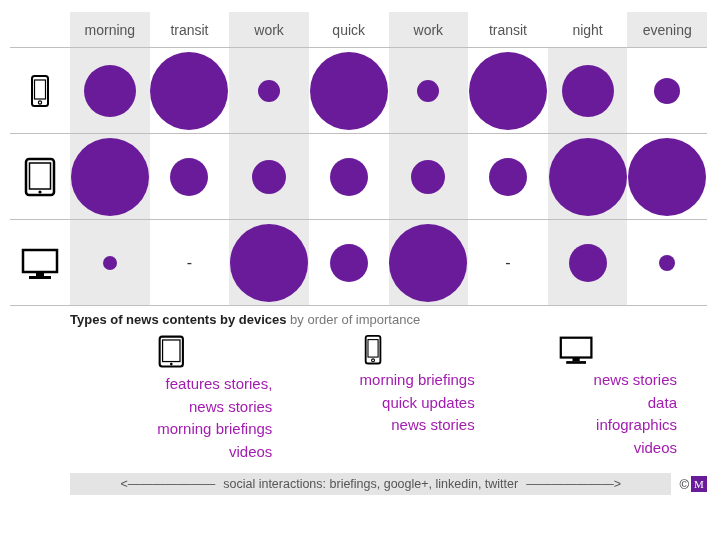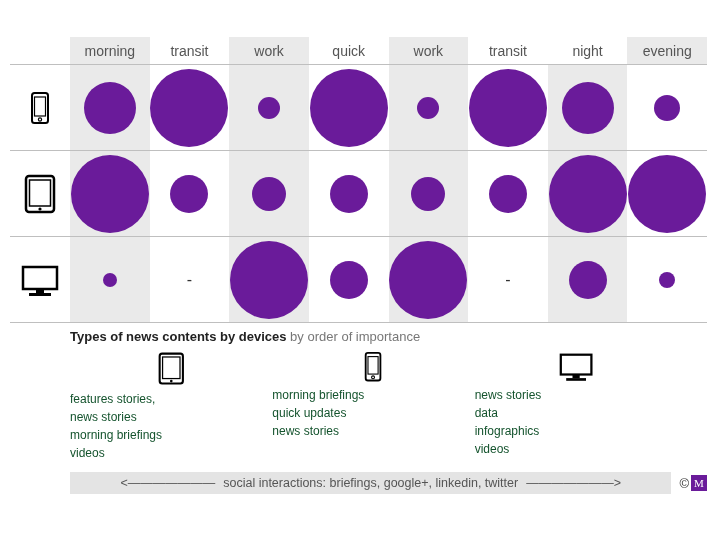--- a/index.html
+++ b/index.html
@@ -18,26 +18,25 @@
     border-collapse: collapse;
   }
   .hdr-cell, .cell {
     display: flex;
     align-items: center;
     justify-content: center;
     height: 86px;
     border-bottom: 1px solid #bfbfbf;
   }
   .hdr-cell {
-    height: 28px;
+    height: 36px;
     font-size: 14px;
     color: #555;
     border-top: none;
     border-bottom: 1px solid #bfbfbf;
-    margin-top: 25px;
   }
   .col-alt { background: #eaeaea; }
   .dev-cell {
     display: flex;
     align-items: center;
     justify-content: center;
     height: 86px;
     border-bottom: 1px solid #bfbfbf;
     background: #fff;
   }
@@ -52,23 +51,23 @@
   .section2 {
     margin-top: 0;
     padding: 0 30px 0 60px;
   }
   .section2-title { font-size: 13px; margin: 6px 0 8px 0; }
   .section2-title .b { font-weight: bold; color:#222; }
   .section2-title .l { color:#777; }
   .cols3 {
     display: grid;
     grid-template-columns: 1fr 1fr 1fr;
-    text-align: left;
-    font-size: 12px;
-    color:#14532d;
+    text-align: right;
+    font-size: 15px;
+    color:#a21caf;
     line-height: 1.5;
   }
   .cols3 .ic { margin-bottom: 4px; display: flex; justify-content: center; }
   .footer {
     margin: 10px 0 0 60px;
     display: flex;
     align-items: center;
     gap: 8px;
   }
   .soc-bar {

